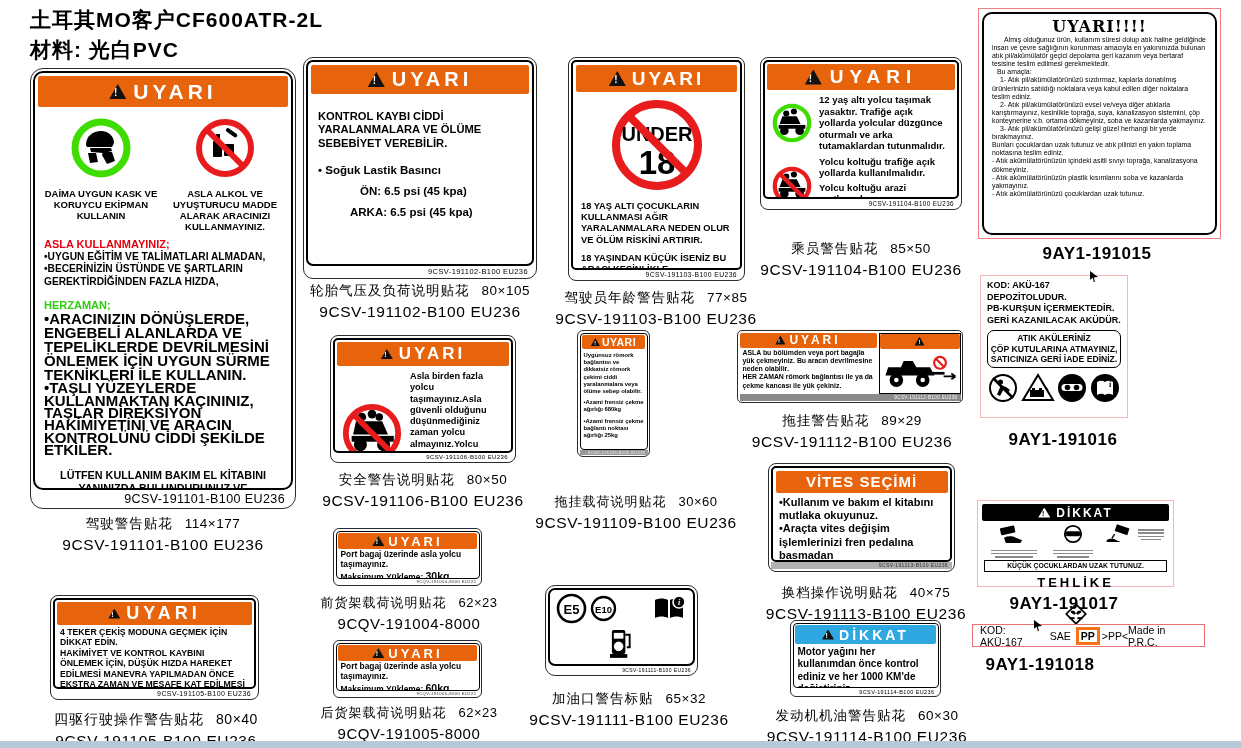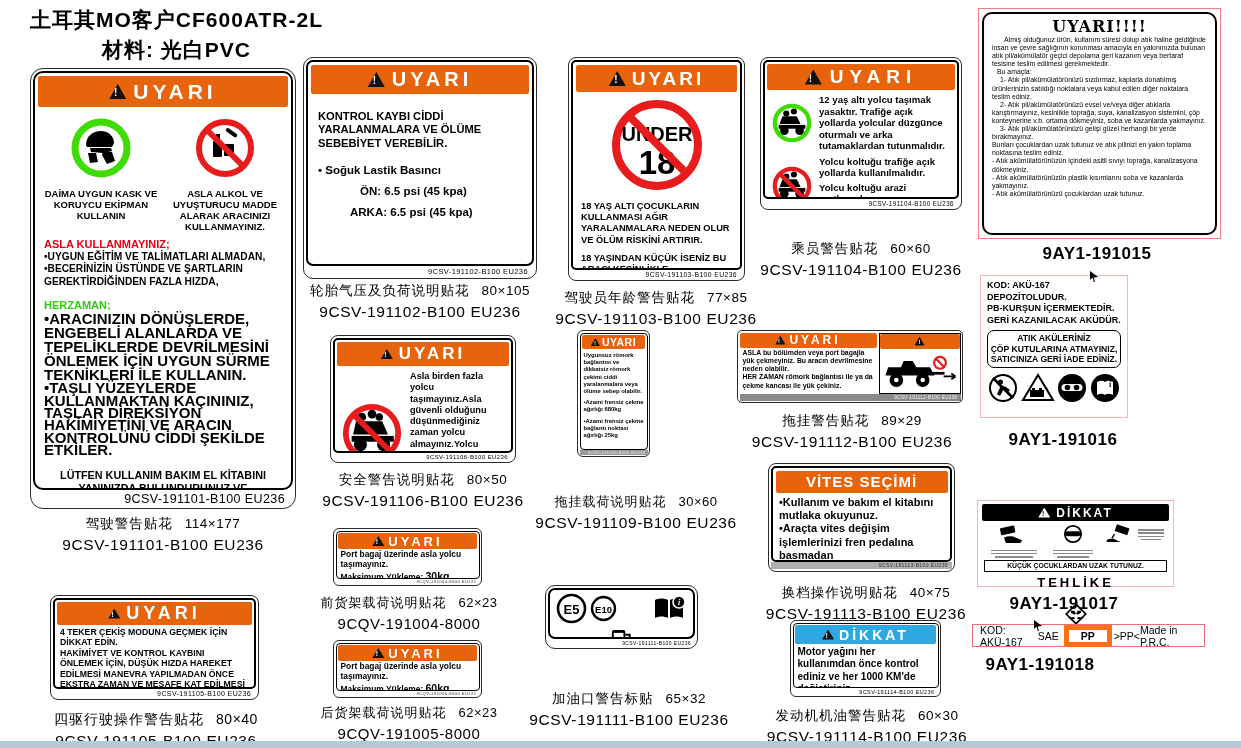--- a/index.html
+++ b/index.html
@@ -28,21 +28,21 @@
   .mline{height:1.6px;background:#8a8a8a;margin:1.6px auto 0;}
   .cursor{position:absolute;width:8px;height:11px;background:#000;
           clip-path:polygon(0 0,100% 55%,48% 60%,62% 100%,46% 100%,36% 62%,0 80%);}
   p{margin:0;}
 </style>
 </head>
 <body>
 
 <div id="stage">
 
-  <div style="position:absolute;left:30px;top:5px;font-weight:bold;font-size:21px;line-height:30px;letter-spacing:1px;text-align:center;">
+  <div style="position:absolute;left:30px;top:5px;font-weight:bold;font-size:21px;line-height:30px;letter-spacing:1px;">
     <div>土耳其MO客户CF600ATR-2L</div>
     <div>材料: 光白PVC</div>
   </div>
 
   <div class="card" style="left:30px;top:68px;width:266px;height:441px;border-radius:13px;">
     <div class="inner" style="border-radius:10px;">
       <div class="hdr" style="height:31px;font-size:21px;letter-spacing:4px;gap:7px;margin:3px 3px 0;">
         <span class="tri">!</span>
         <span>UYARI</span>
       </div>
@@ -165,21 +165,21 @@
         </svg>
         <div>
           <div style="font-weight:bold;font-size:9.6px;line-height:11.5px;">Yolcu koltuğu trafiğe açık yollarda kullanılmalıdır.</div>
           <div style="font-weight:bold;font-size:9.6px;line-height:11.5px;margin-top:3px;">Yolcu koltuğu arazi şartlarında kullanılmamalıdır.</div>
         </div>
       </div>
     </div>
     <div class="part" style="font-size:6.3px;padding:1px 5px 0;">9CSV-191104-B100 EU236</div>
   </div>
   <div class="cap" style="left:861px;top:239px;">
-    <div><span class="l1">乘员警告贴花</span><span class="l1 sz">60×60</span></div>
+    <div><span class="l1">乘员警告贴花</span><span class="l1 sz">85×50</span></div>
     <div class="l2">9CSV-191104-B100 EU236</div>
   </div>
 
   <div style="position:absolute;left:978px;top:8px;width:243px;height:231px;border:1px solid #F08080;background:#fff;box-sizing:border-box;padding:3px;">
     <div style="border:2px solid #000;border-radius:10px;height:100%;box-sizing:border-box;padding:3px 8px;overflow:hidden;">
       <div style="text-align:center;font-family:'DejaVu Serif',serif;font-weight:bold;font-size:16px;letter-spacing:1px;">UYARI!!!!</div>
       <p style="font-size:6.9px;line-height:8.1px;text-indent:12px;">Almış olduğunuz ürün, kullanım süresi dolup atık haline geldiğinde insan ve çevre sağlığının korunması amacıyla en yakınınızda bulunan atık pil/akümülatör geçici depolama geri kazanım veya bertaraf tesisine teslim edilmesi gerekmektedir.</p>
       <p style="font-size:6.9px;line-height:8.1px;text-indent:5px;">Bu amaçla:</p>
       <p style="font-size:6.9px;line-height:8.1px;text-indent:8px;">1- Atık pil/akümülatörünüzü sızdırmaz, kaplarla donatılmış ürünlerinizin satıldığı noktalara veya kabul edilen diğer noktalara teslim ediniz.</p>
       <p style="font-size:6.9px;line-height:8.1px;text-indent:8px;">2- Atık pil/akümülatörünüzü evsel ve/veya diğer atıklarla karıştırmayınız, kesinlikle toprağa, suya, kanalizasyon sistemini, çöp konteynerine v.b. ortama dökmeyiniz, soba ve kazanlarda yakmayınız.</p>
@@ -369,21 +369,21 @@
         <p style="font-size:11px;line-height:13.4px;font-weight:bold;">•Araçta vites değişim işlemlerinizi fren pedalına basmadan gerçekleştiremezsiniz.</p>
       </div>
     </div>
     <div class="part" style="font-size:5px;background:#b0b0b0;color:#333;padding:0 4px;height:7px;line-height:7px;">9CSV-191113-B100 EU236</div>
   </div>
   <div class="cap" style="left:866px;top:583px;">
     <div><span class="l1">换档操作说明贴花</span><span class="l1 sz">40×75</span></div>
     <div class="l2">9CSV-191113-B100 EU236</div>
   </div>
 
-  <div class="card" style="left:545px;top:585px;width:153px;height:64px;border-radius:10px;">
+  <div class="card" style="left:545px;top:585px;width:153px;height:91px;border-radius:10px;">
     <div class="inner" style="border-radius:7px;">
       <div style="display:flex;align-items:center;gap:3px;padding:3px 6px 0;">
         <svg width="31" height="31" viewBox="0 0 31 31">
           <circle cx="15.5" cy="15.5" r="13.5" fill="#fff" stroke="#000" stroke-width="2.6"></circle>
           <text x="15.5" y="20.5" font-size="13" font-weight="bold" text-anchor="middle" fill="#000" font-family="Liberation Sans, sans-serif">E5</text>
         </svg>
         <svg width="27" height="27" viewBox="0 0 27 27">
           <circle cx="13.5" cy="13.5" r="11.5" fill="#fff" stroke="#000" stroke-width="2.3"></circle>
           <text x="13.5" y="17.5" font-size="9.5" font-weight="bold" text-anchor="middle" fill="#000" font-family="Liberation Sans, sans-serif">E10</text>
         </svg>
@@ -479,21 +479,21 @@
         <rect x="14.5" y="16.5" width="5.5" height="2" fill="#000"></rect>
       </svg>
     </div>
   </div>
   <div class="capbold" style="left:1064px;top:594px;">9AY1-191017</div>
 
   <div style="position:absolute;left:972px;top:624px;width:233px;height:23px;border:1.5px solid #E87070;background:#fff;box-sizing:border-box;display:flex;align-items:center;justify-content:space-between;padding:0 7px;font-size:10.5px;">
     <span>KOD: AKÜ-167</span>
     <span style="display:inline-flex;align-items:center;gap:2px;">
       <span>SAE</span>
-      <span style="border:5px solid #f97316;padding:0 12px;font-weight:bold;margin-left:3px;">PP</span>
+      <span style="border:3px solid #f97316;padding:0 2px;font-weight:bold;margin-left:3px;">PP</span>
       <span>&gt;PP&lt;</span>
     </span>
     <span>Made in P.R.C.</span>
   </div>
   <div class="capbold" style="left:1040px;top:655px;">9AY1-191018</div>
 
   <div class="card" style="left:50px;top:595px;width:209px;height:105px;border-radius:8px;">
     <div class="inner" style="border-radius:5px;">
       <div class="hdr" style="height:23px;font-size:18px;letter-spacing:4px;gap:6px;margin:2px 2px 0;">
         <span class="tri sm">!</span>

